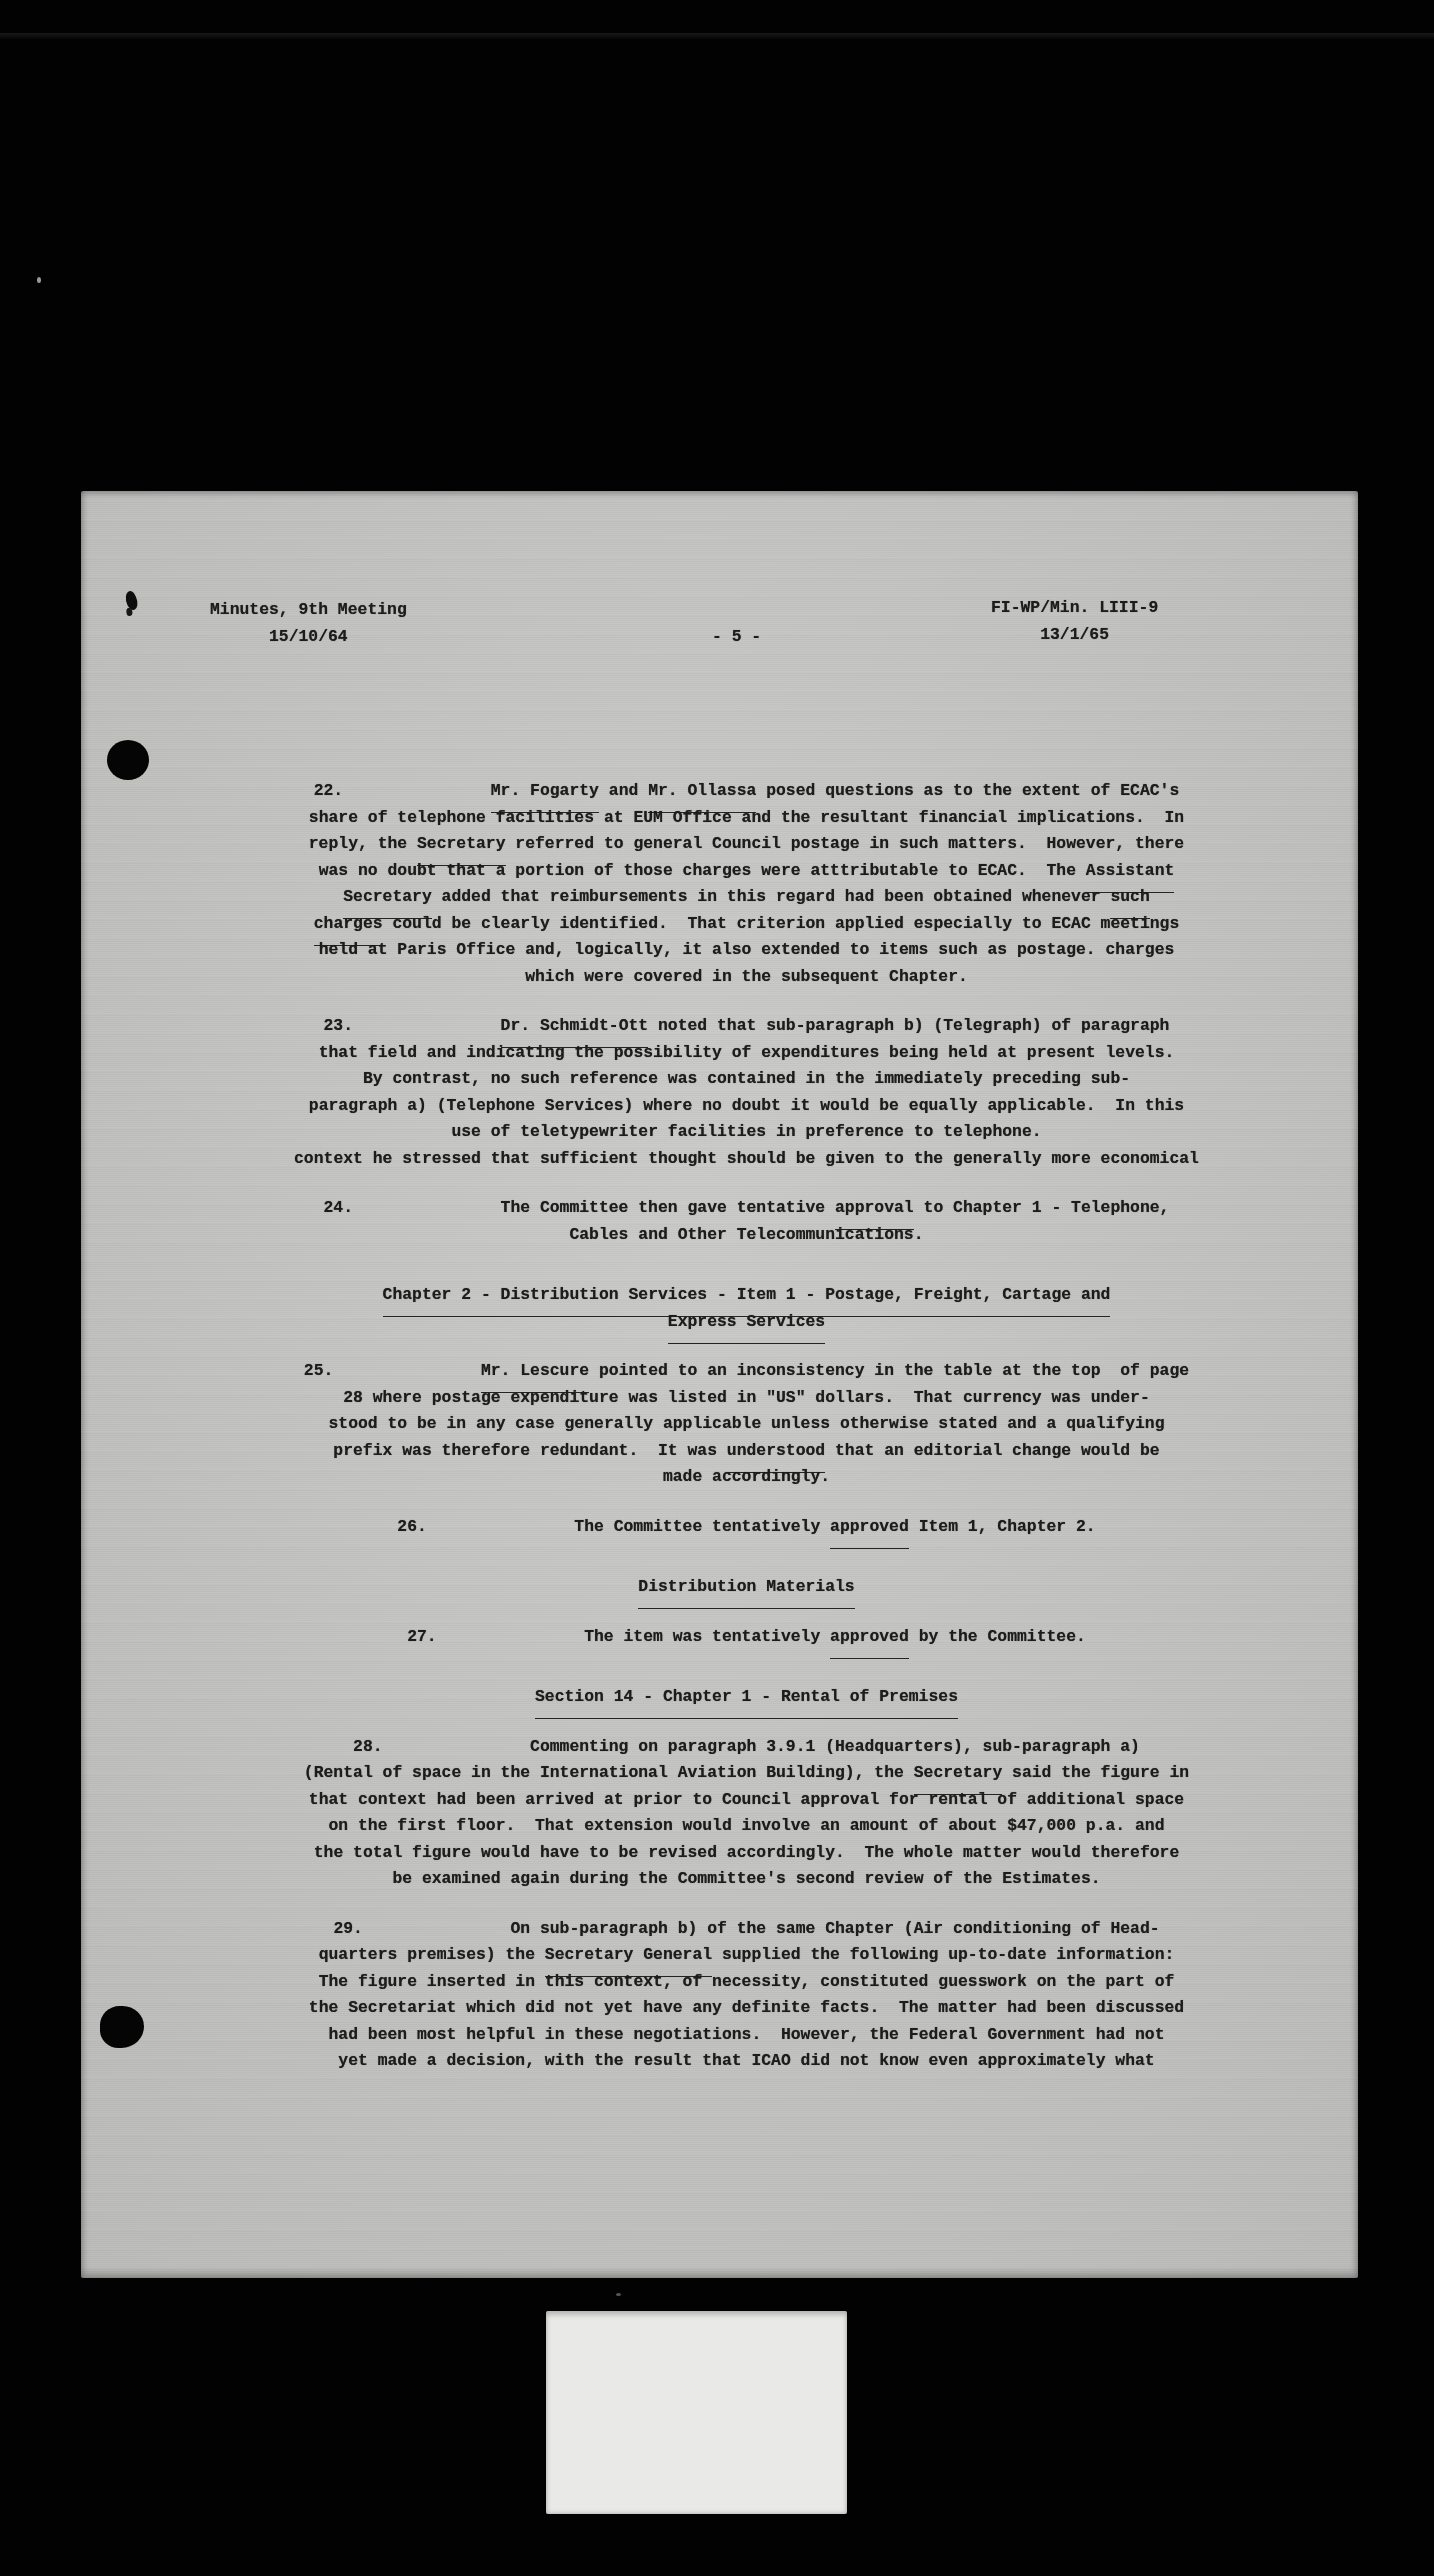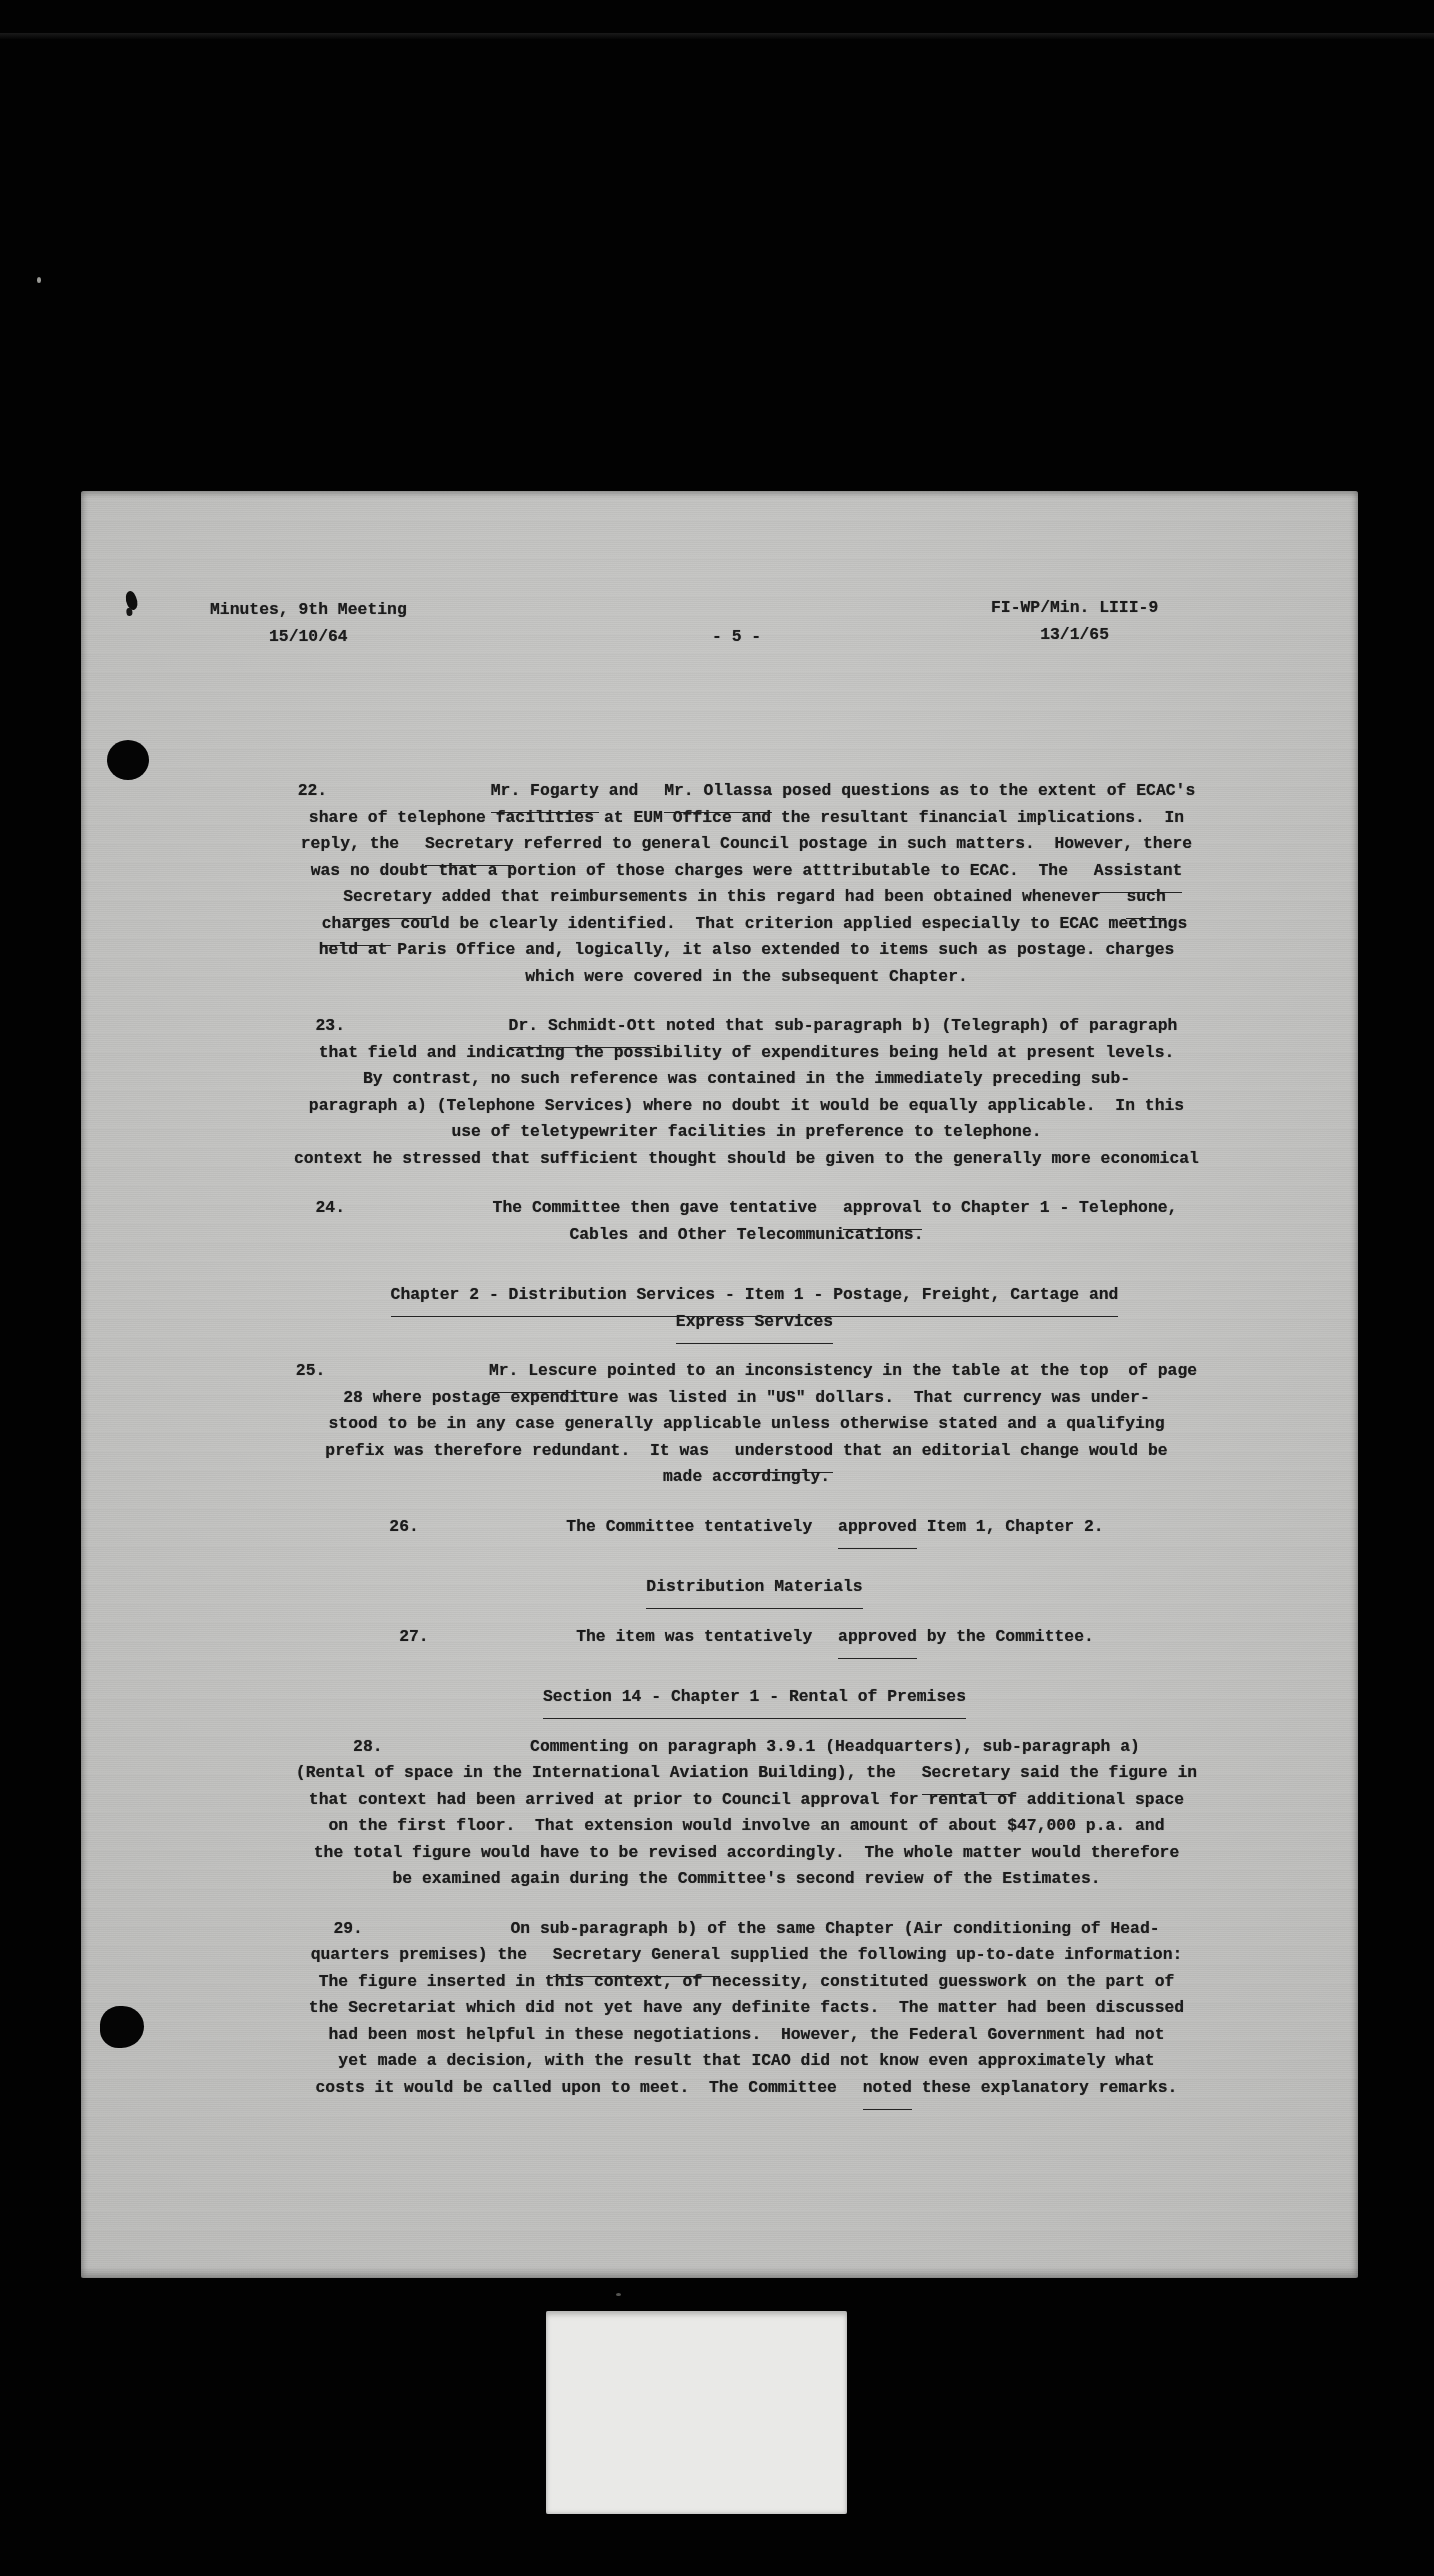--- a/index.html
+++ b/index.html
@@ -24,21 +24,21 @@
   .hole.h2{left:19px;top:1515px;width:44px;height:42px;border-radius:48% 52% 55% 45%;}
 
   .pen-mark{position:absolute;left:45px;top:100px;width:11.4px;height:19px;background:#0e0e0e;
             border-radius:65% 35% 60% 40%;transform:rotate(-24deg);}
   .pen-mark:after{content:"";position:absolute;left:-3.8px;top:15px;width:5.7px;height:7.6px;
             background:#161616;border-radius:50%;transform:rotate(18deg);}
 
   .ink{color:#1c1c1c;font-weight:700;font-size:16.4px;line-height:26.5px;
        text-shadow:0 0 0.8px rgba(25,25,25,0.65);}
   .line{white-space:pre;height:26.5px;}
-  .u{border-bottom:1.9px solid rgba(22,22,22,0.92);padding-bottom:12px;margin-left:16px;}
+  .u{border-bottom:1.9px solid rgba(22,22,22,0.92);padding-bottom:12px;}
 
   .header-left{position:absolute;left:129px;top:106px;}
   .header-center{position:absolute;left:631px;top:133px;}
   .header-right{position:absolute;left:910px;top:104px;}
 
   .doc-body{position:absolute;left:129px;top:287px;width:1073px;}
   .block{margin-bottom:23px;}
   .block.heading{margin-top:34px;}
 
   .film-tab{position:absolute;left:546px;top:2311px;width:301px;height:203px;background:#e9e9e7;
@@ -128,21 +128,20 @@
           <div class="line"><span>the total figure would have to be revised accordingly.  The whole matter would therefore</span></div>
           <div class="line"><span>be examined again during the Committee's second review of the Estimates.</span></div>
         </div>
         <div class="block paragraph">
           <div class="line"><span>29.               On sub-paragraph b) of the same Chapter (Air conditioning of Head-</span></div>
           <div class="line"><span>quarters premises) the </span><span class="u">Secretary General</span><span> supplied the following up-to-date information:</span></div>
           <div class="line"><span>The figure inserted in this context, of necessity, constituted guesswork on the part of</span></div>
           <div class="line"><span>the Secretariat which did not yet have any definite facts.  The matter had been discussed</span></div>
           <div class="line"><span>had been most helpful in these negotiations.  However, the Federal Government had not</span></div>
           <div class="line"><span>yet made a decision, with the result that ICAO did not know even approximately what</span></div>
-          <div class="line"><span>costs it would be called upon to meet.  The Committee </span><span class="u">noted</span><span> these explanatory remarks.</span></div>
         </div>
       </div>
 
   </div>
 
   <div class="film-tab"></div>
 
 </div>
 
 

